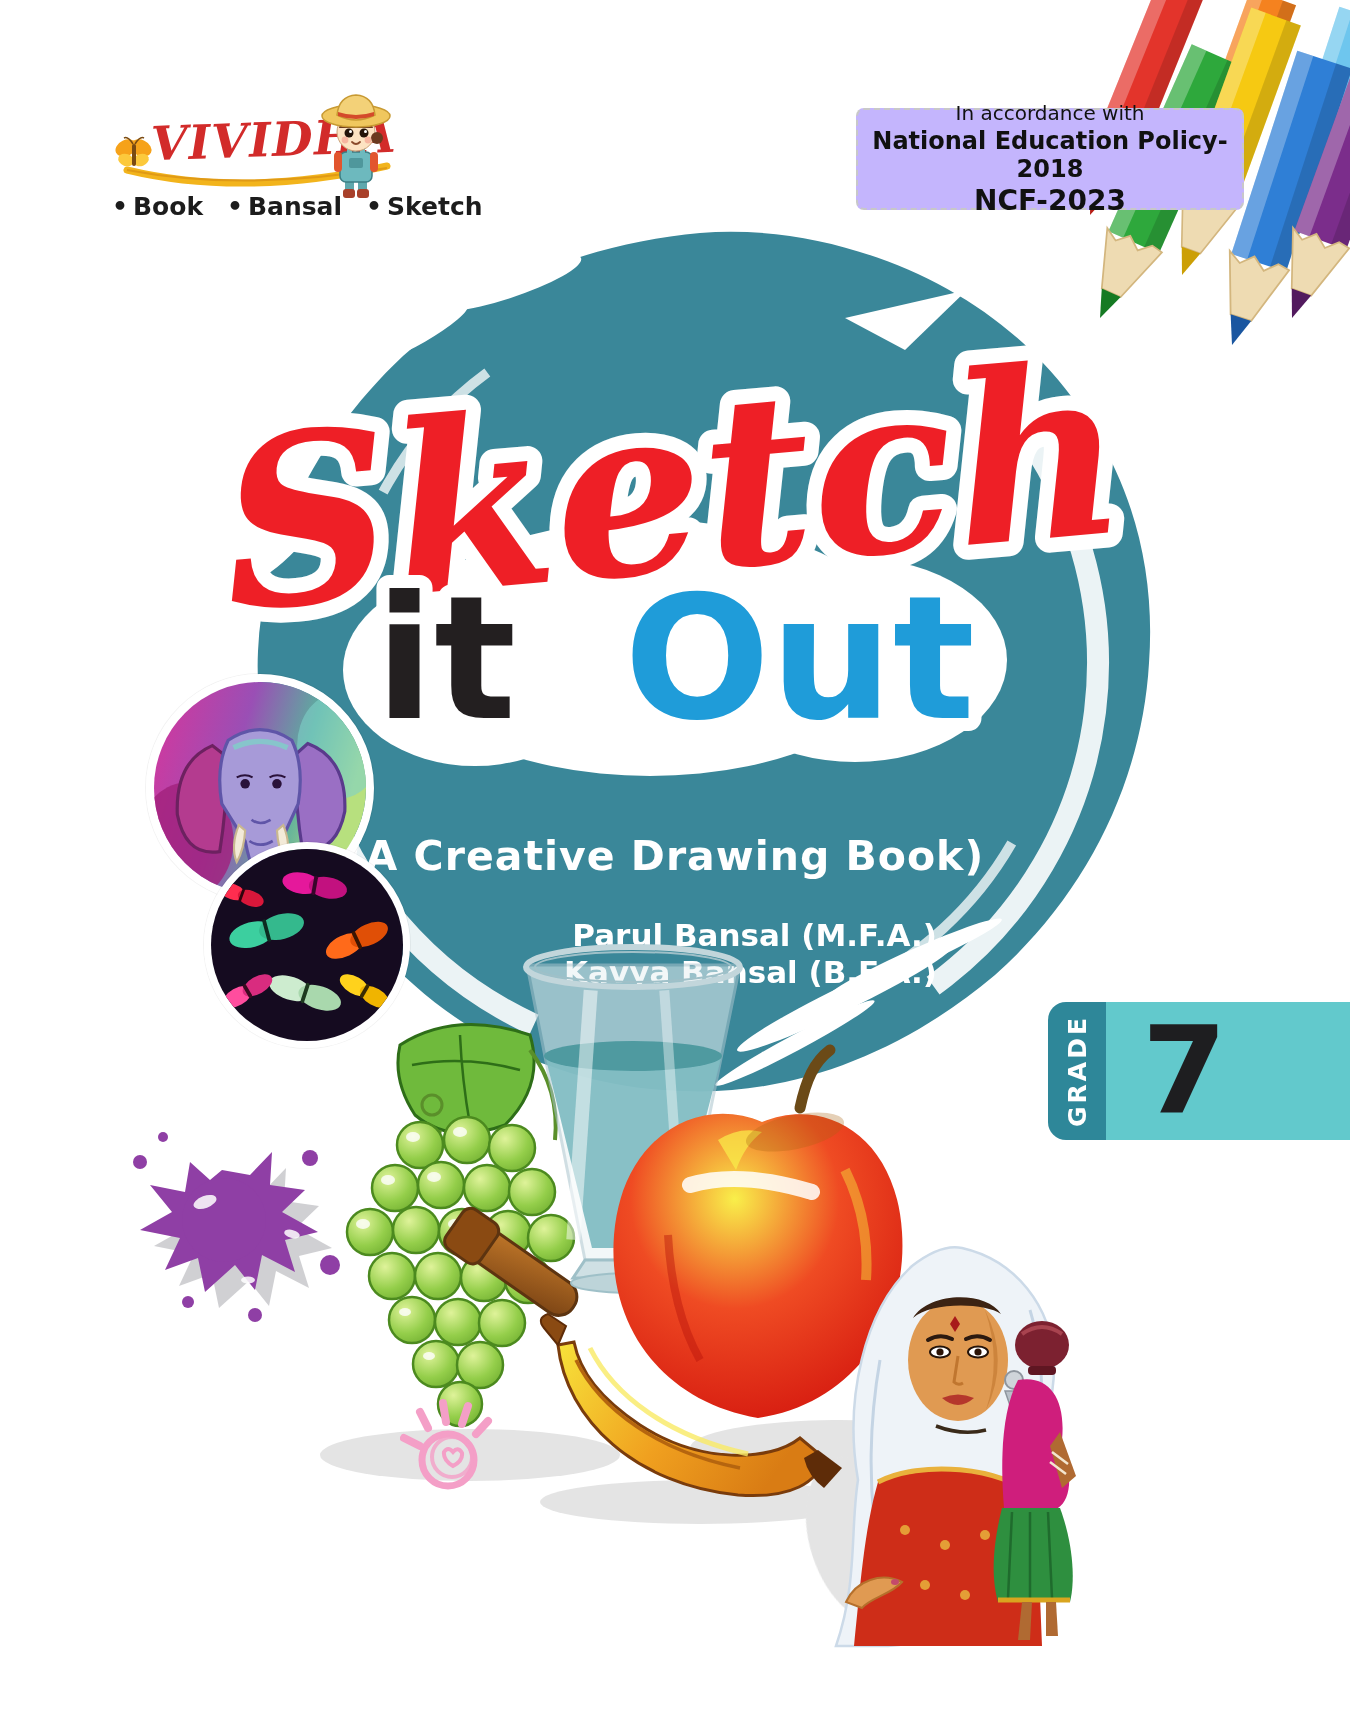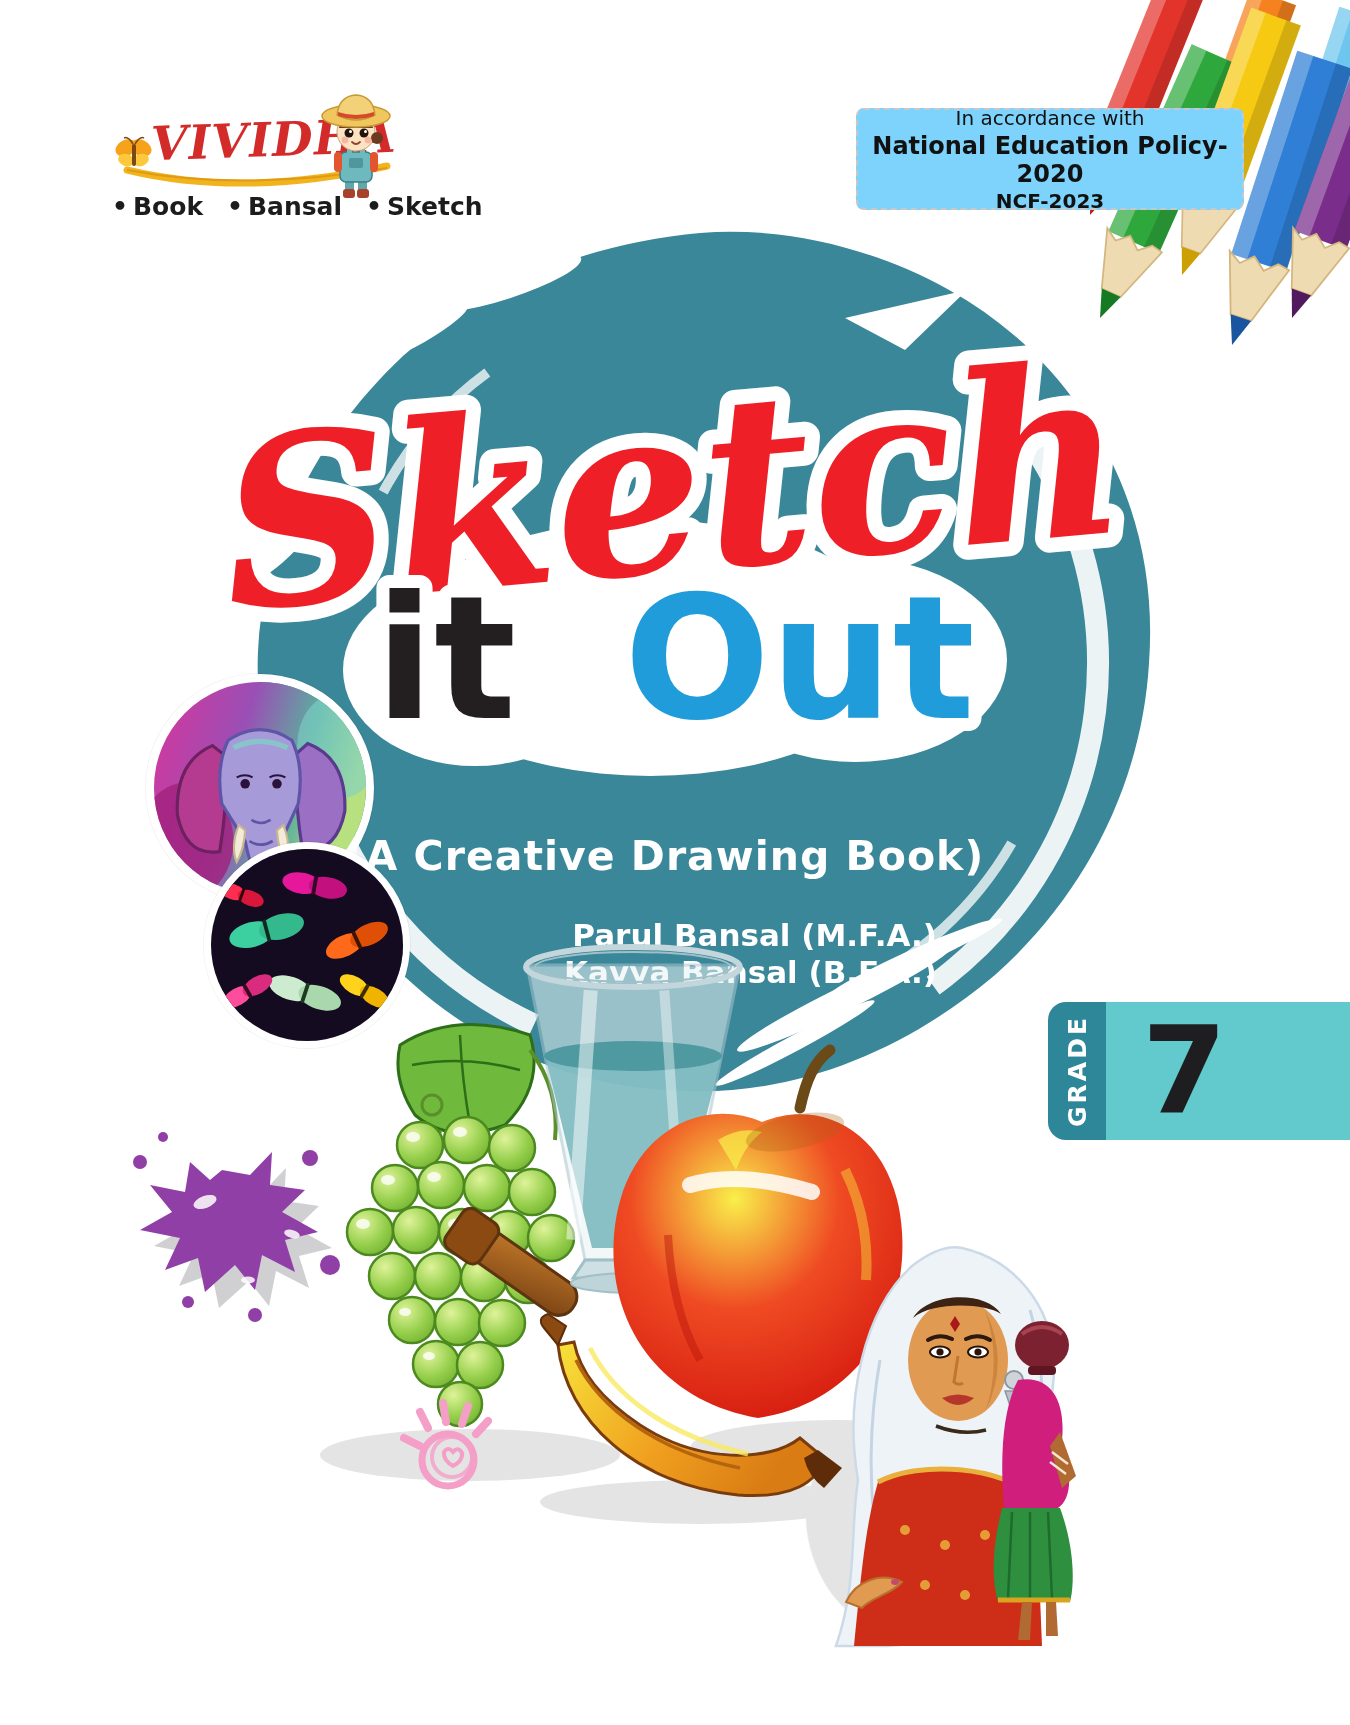--- a/index.html
+++ b/index.html
@@ -19,28 +19,28 @@
   }
   .tagline{
     left:112px;top:192px;width:300px;display:flex;gap:24px;
     font-size:25px;color:#1c1c1c;font-weight:bold;
   }
   .tagline .bullet{font-size:25px;margin-right:5px;}
   .tagline .tg{display:flex;align-items:center;}
 
   
   .nep-box{
-    left:856px;top:108px;width:384px;height:98px;background:#7dd3fc;
+    left:856px;top:108px;width:384px;height:98px;background:#c4b5fd;
     border:2px dashed #c8c8c8;border-radius:8px;z-index:6;
     display:flex;flex-direction:column;align-items:center;justify-content:center;
     text-align:center;color:#111;
   }
   .nep-line1{font-size:20px;font-weight:normal;}
   .nep-line2{font-size:24px;font-weight:bold;margin-top:2px;}
-  .nep-line3{font-size:20px;font-weight:bold;margin-top:1px;}
+  .nep-line3{font-size:28px;font-weight:bold;margin-top:1px;}
 
   
   .pencils{left:940px;top:0;width:410px;height:360px;z-index:5;}
 
   
   .splash{left:205px;top:198px;width:990px;height:945px;z-index:1;}
   .script-title{
     font-family:"DejaVu Serif","Liberation Serif",serif;font-style:italic;font-weight:bold;
   }
   .block-title{font-family:"DejaVu Sans","Liberation Sans",sans-serif;font-weight:bold;}
@@ -117,21 +117,21 @@
         <path d="M0,0 L-9,-24 L9,-24 Z" fill="#1a56a0"></path>
       </g>
     <g transform="translate(352,318) rotate(20) scale(1.15)">
       <use href="#pencil" fill="#7b2d8b"></use>
         <path d="M0,0 L-9,-24 L9,-24 Z" fill="#521a5e"></path>
       </g>
   </svg>
 
   <div class="abs nep-box">
     <div class="nep-line1">In accordance with</div>
-    <div class="nep-line2">National Education Policy-2020</div>
+    <div class="nep-line2">National Education Policy-2018</div>
     <div class="nep-line3">NCF-2023</div>
   </div>
 
   <div class="abs logo">
     <div class="logo-row">
 
       <svg class="abs" style="left:18px;top:52px;width:42px;height:36px;" viewBox="0 0 42 36">
         <ellipse cx="13" cy="12" rx="11" ry="8" fill="#f6a21a" transform="rotate(-25 13 12)"></ellipse>
         <ellipse cx="13" cy="24" rx="8" ry="6" fill="#fcc93c" transform="rotate(20 13 24)"></ellipse>
         <ellipse cx="28" cy="12" rx="11" ry="8" fill="#f6a21a" transform="rotate(25 28 12)"></ellipse>

